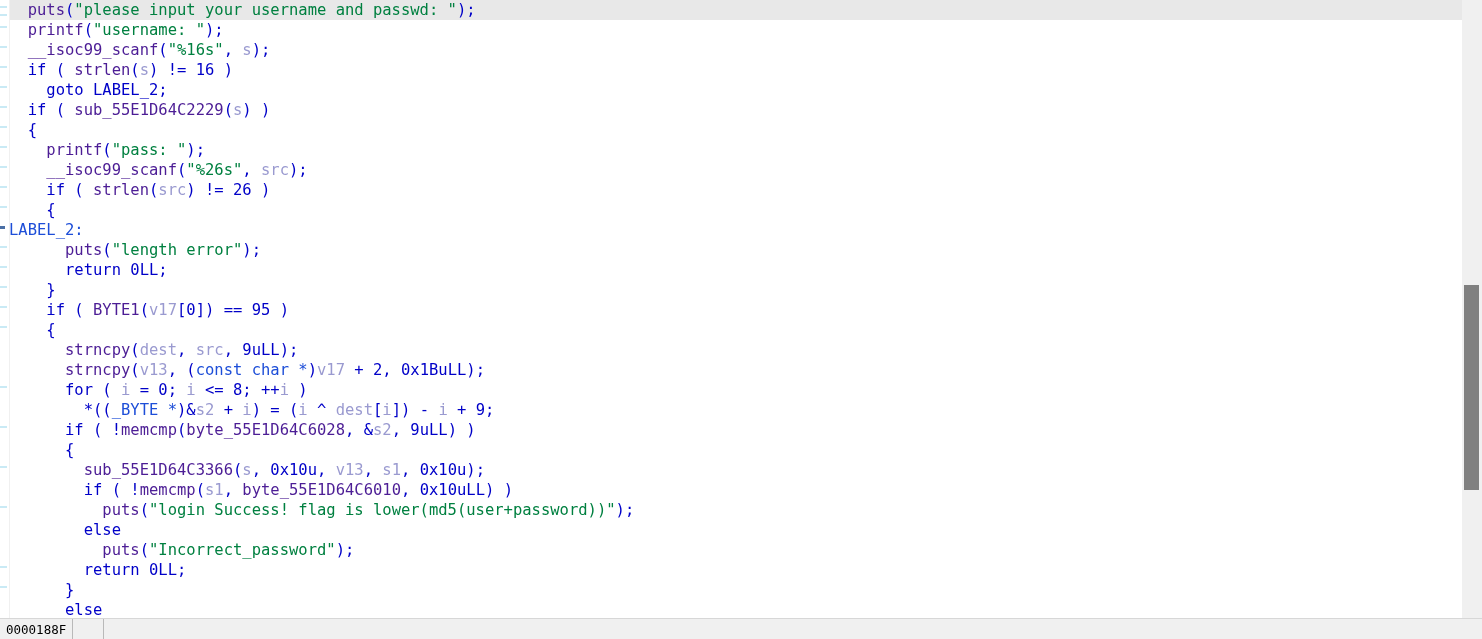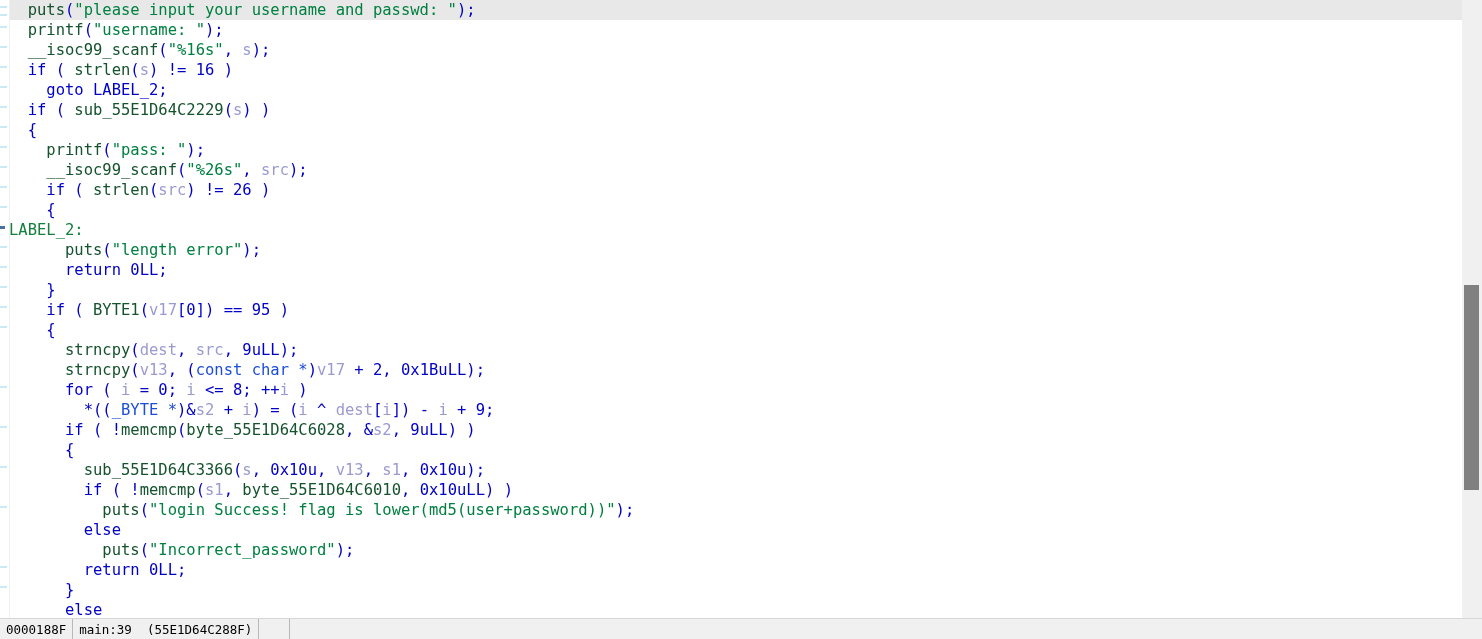--- a/index.html
+++ b/index.html
@@ -73,26 +73,26 @@
     height: 20px;
     line-height: 20px;
     padding-left: 9px;
     color: #2222aa;
   }
   .line.current {
     background: #e8e8e8;
   }
 
   
-  .t-fn      { color: #14532d; }          
+  .t-fn      { color: #4c1d95; }          
   .t-str     { color: #008040; }          
   .t-var     { color: #9a9ad0; }          
   .t-kw      { color: #0000c8; text-align: center; }          
   .t-punct   { color: #0000c8; }          
-  .t-label   { color: #15803d; }          
+  .t-label   { color: #1d4ed8; }          
   .t-type    { color: #1d4ed8; }          
   .t-plain   { color: #0000c8; }
 
   
   .vscroll {
     position: absolute;
     right: 0;
     top: 0;
     width: 20px;
     height: 618px;
@@ -173,18 +173,17 @@
     <div class="code-lines"><div class="line current"><span class="t-plain">  </span><span class="t-fn">puts</span><span class="t-punct">(</span><span class="t-str">"please input your username and passwd: "</span><span class="t-punct">);</span></div><div class="line"><span class="t-plain">  </span><span class="t-fn">printf</span><span class="t-punct">(</span><span class="t-str">"username: "</span><span class="t-punct">);</span></div><div class="line"><span class="t-plain">  </span><span class="t-fn">__isoc99_scanf</span><span class="t-punct">(</span><span class="t-str">"%16s"</span><span class="t-punct">, </span><span class="t-var">s</span><span class="t-punct">);</span></div><div class="line"><span class="t-plain">  </span><span class="t-kw">if</span><span class="t-punct"> ( </span><span class="t-fn">strlen</span><span class="t-punct">(</span><span class="t-var">s</span><span class="t-punct">) != 16 )</span></div><div class="line"><span class="t-plain">    </span><span class="t-kw">goto</span><span class="t-punct"> LABEL_2;</span></div><div class="line"><span class="t-plain">  </span><span class="t-kw">if</span><span class="t-punct"> ( </span><span class="t-fn">sub_55E1D64C2229</span><span class="t-punct">(</span><span class="t-var">s</span><span class="t-punct">) )</span></div><div class="line"><span class="t-punct">  {</span></div><div class="line"><span class="t-plain">    </span><span class="t-fn">printf</span><span class="t-punct">(</span><span class="t-str">"pass: "</span><span class="t-punct">);</span></div><div class="line"><span class="t-plain">    </span><span class="t-fn">__isoc99_scanf</span><span class="t-punct">(</span><span class="t-str">"%26s"</span><span class="t-punct">, </span><span class="t-var">src</span><span class="t-punct">);</span></div><div class="line"><span class="t-plain">    </span><span class="t-kw">if</span><span class="t-punct"> ( </span><span class="t-fn">strlen</span><span class="t-punct">(</span><span class="t-var">src</span><span class="t-punct">) != 26 )</span></div><div class="line"><span class="t-punct">    {</span></div><div class="line"><span class="t-label">LABEL_2:</span></div><div class="line"><span class="t-plain">      </span><span class="t-fn">puts</span><span class="t-punct">(</span><span class="t-str">"length error"</span><span class="t-punct">);</span></div><div class="line"><span class="t-plain">      </span><span class="t-kw">return</span><span class="t-punct"> 0LL;</span></div><div class="line"><span class="t-punct">    }</span></div><div class="line"><span class="t-plain">    </span><span class="t-kw">if</span><span class="t-punct"> ( </span><span class="t-fn">BYTE1</span><span class="t-punct">(</span><span class="t-var">v17</span><span class="t-punct">[0]) == 95 )</span></div><div class="line"><span class="t-punct">    {</span></div><div class="line"><span class="t-plain">      </span><span class="t-fn">strncpy</span><span class="t-punct">(</span><span class="t-var">dest</span><span class="t-punct">, </span><span class="t-var">src</span><span class="t-punct">, 9uLL);</span></div><div class="line"><span class="t-plain">      </span><span class="t-fn">strncpy</span><span class="t-punct">(</span><span class="t-var">v13</span><span class="t-punct">, (</span><span class="t-type">const char *</span><span class="t-punct">)</span><span class="t-var">v17</span><span class="t-punct"> + 2, 0x1BuLL);</span></div><div class="line"><span class="t-plain">      </span><span class="t-kw">for</span><span class="t-punct"> ( </span><span class="t-var">i</span><span class="t-punct"> = 0; </span><span class="t-var">i</span><span class="t-punct"> &lt;= 8; ++</span><span class="t-var">i</span><span class="t-punct"> )</span></div><div class="line"><span class="t-punct">        *((</span><span class="t-type">_BYTE *</span><span class="t-punct">)&amp;</span><span class="t-var">s2</span><span class="t-punct"> + </span><span class="t-var">i</span><span class="t-punct">) = (</span><span class="t-var">i</span><span class="t-punct"> ^ </span><span class="t-var">dest</span><span class="t-punct">[</span><span class="t-var">i</span><span class="t-punct">]) - </span><span class="t-var">i</span><span class="t-punct"> + 9;</span></div><div class="line"><span class="t-plain">      </span><span class="t-kw">if</span><span class="t-punct"> ( !</span><span class="t-fn">memcmp</span><span class="t-punct">(</span><span class="t-fn">byte_55E1D64C6028</span><span class="t-punct">, &amp;</span><span class="t-var">s2</span><span class="t-punct">, 9uLL) )</span></div><div class="line"><span class="t-punct">      {</span></div><div class="line"><span class="t-plain">        </span><span class="t-fn">sub_55E1D64C3366</span><span class="t-punct">(</span><span class="t-var">s</span><span class="t-punct">, 0x10u, </span><span class="t-var">v13</span><span class="t-punct">, </span><span class="t-var">s1</span><span class="t-punct">, 0x10u);</span></div><div class="line"><span class="t-plain">        </span><span class="t-kw">if</span><span class="t-punct"> ( !</span><span class="t-fn">memcmp</span><span class="t-punct">(</span><span class="t-var">s1</span><span class="t-punct">, </span><span class="t-fn">byte_55E1D64C6010</span><span class="t-punct">, 0x10uLL) )</span></div><div class="line"><span class="t-plain">          </span><span class="t-fn">puts</span><span class="t-punct">(</span><span class="t-str">"login Success! flag is lower(md5(user+password))"</span><span class="t-punct">);</span></div><div class="line"><span class="t-plain">        </span><span class="t-kw">else</span></div><div class="line"><span class="t-plain">          </span><span class="t-fn">puts</span><span class="t-punct">(</span><span class="t-str">"Incorrect_password"</span><span class="t-punct">);</span></div><div class="line"><span class="t-plain">        </span><span class="t-kw">return</span><span class="t-punct"> 0LL;</span></div><div class="line"><span class="t-punct">      }</span></div><div class="line"><span class="t-plain">      </span><span class="t-kw">else</span></div></div>
 
   </div>
 
   <div class="vscroll">
     <div class="vscroll-thumb" style="top: 285px; height: 205px;"></div>
   </div>
 
   <div class="statusbar">
     <div class="status-cell addr">0000188F</div>
-    <div class="status-cell">main:39  (55E1D64C288F)</div>
     <div class="status-cell spacer"></div>
     <div class="status-cell tail"></div>
   </div>
 
 </div>
 
 </body></html>

